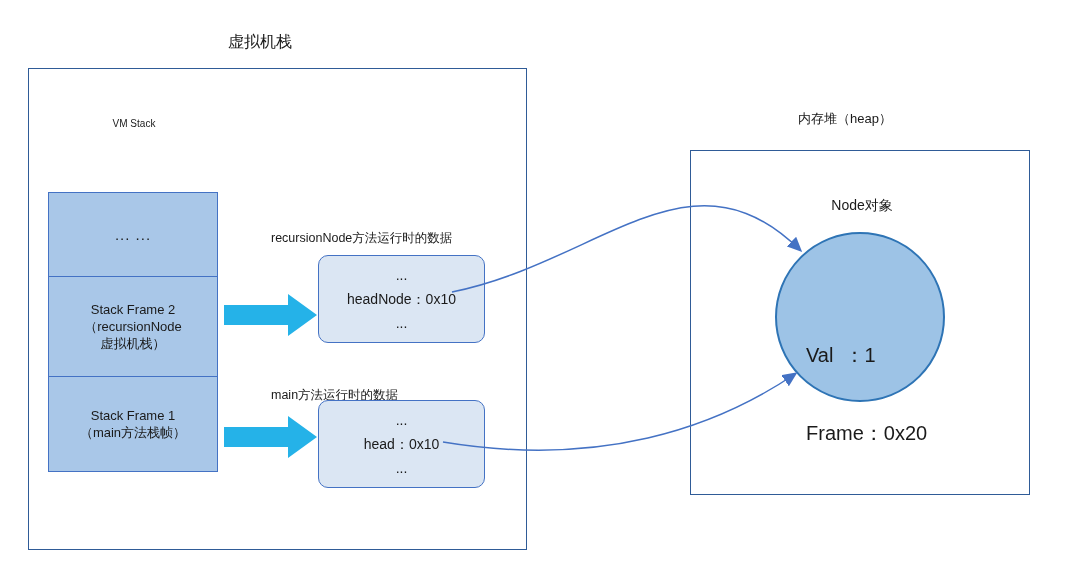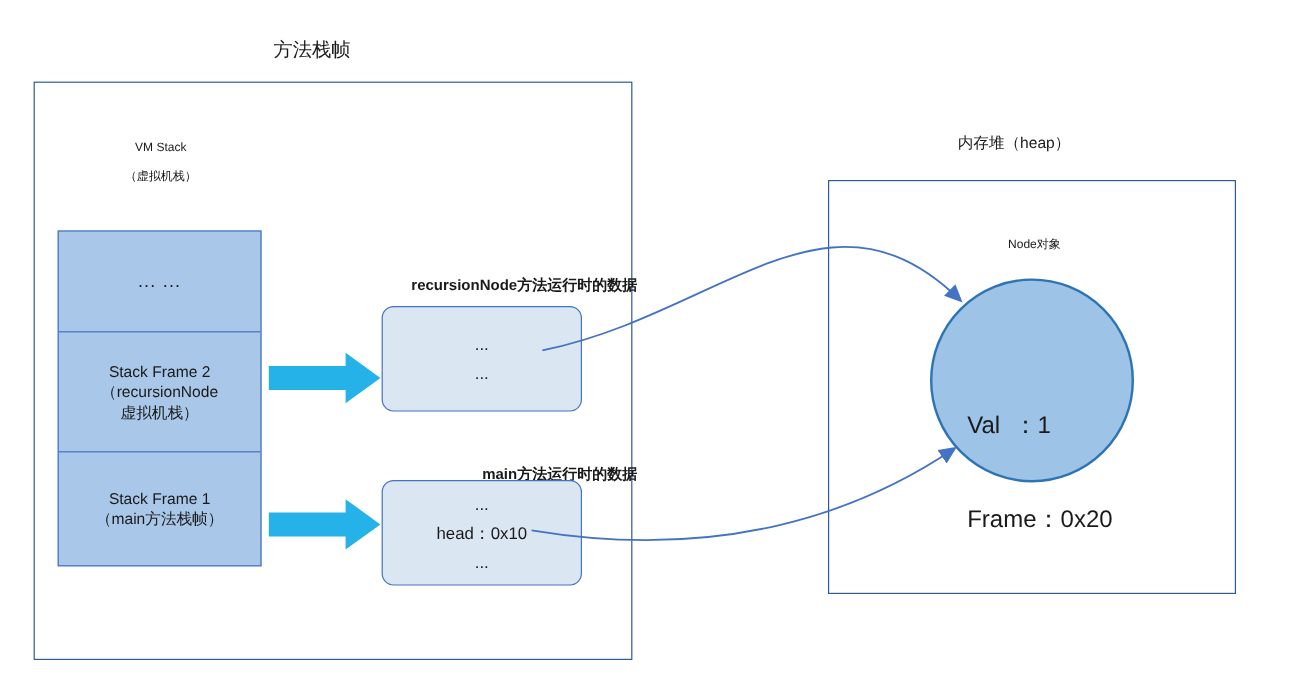--- a/index.html
+++ b/index.html
@@ -21,62 +21,62 @@
   .stack-cell + .stack-cell{border-top:1px solid #4472c4;}
   #cell-0{height:83px;font-size:15px;letter-spacing:1px;}
   #cell-1{height:100px;}
   #cell-2{height:95px;align-items:center;}
 
   .data-box{width:167px;height:88px;background:#dbe6f3;border:1px solid #4472c4;border-radius:10px;
     display:flex;flex-direction:column;justify-content:center;align-items:center;
     font-size:14px;line-height:24px;box-sizing:border-box;}
   #data-box-0{left:318px;top:255px;}
   #data-box-1{left:318px;top:400px;}
-  .data-caption{font-size:12.5px;width:260px;text-align:right;font-weight:bold;}
+  .data-caption{font-size:12.5px;width:260px;text-align:left;}
   #caption-0{left:271px;top:230px;}
   #caption-1{left:271px;top:375px;margin-top:12px;}
 
   #heap-box{left:690px;top:150px;width:340px;height:345px;border:1.5px solid #2f5b97;box-sizing:border-box;}
   #heap-title{left:745px;top:110px;width:200px;font-size:13px;}
-  #node-label{left:800px;top:197px;width:124px;font-size:10px;}
+  #node-label{left:800px;top:197px;width:124px;font-size:14px;}
   #node-circle{left:775px;top:232px;width:170px;height:170px;border-radius:50%;
     background:#9dc3e6;border:2px solid #2e74b5;box-sizing:border-box;}
   #node-fields{left:806px;top:290px;font-size:20px;line-height:26px;white-space:pre;}
 
   svg.overlay{position:absolute;left:0;top:0;pointer-events:none;}
 </style>
 </head>
 <body>
 
 <div class="abs" id="thread-box"></div>
-<div class="abs center" id="thread-title">方法栈帧</div>
+<div class="abs center" id="thread-title">虚拟机栈</div>
 
 <div class="abs center" id="vmstack-label">
   <div>VM Stack</div>
-  <div>（虚拟机栈）</div>
 </div>
 
 <div class="abs" id="stack">
   <div class="stack-cell" id="cell-0">
     <div>... ...</div>
   </div>
   <div class="stack-cell" id="cell-1">
     <div>Stack Frame 2</div>
     <div>（recursionNode</div>
     <div>虚拟机栈）</div>
   </div>
   <div class="stack-cell" id="cell-2">
     <div>Stack Frame 1</div>
     <div>（main方法栈帧）</div>
   </div>
 </div>
 
 <div class="abs data-caption" id="caption-0">recursionNode方法运行时的数据</div>
 <div class="abs data-box" id="data-box-0">
   <div>...</div>
+  <div>headNode：0x10</div>
   <div>...</div>
 </div>
 
 <div class="abs data-caption" id="caption-1">main方法运行时的数据</div>
 <div class="abs data-box" id="data-box-1">
   <div>...</div>
   <div>head：0x10</div>
   <div>...</div>
 </div>
 

